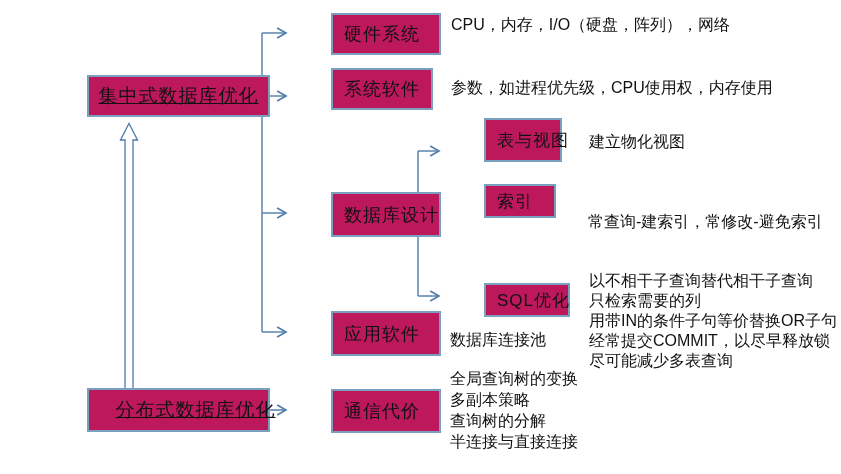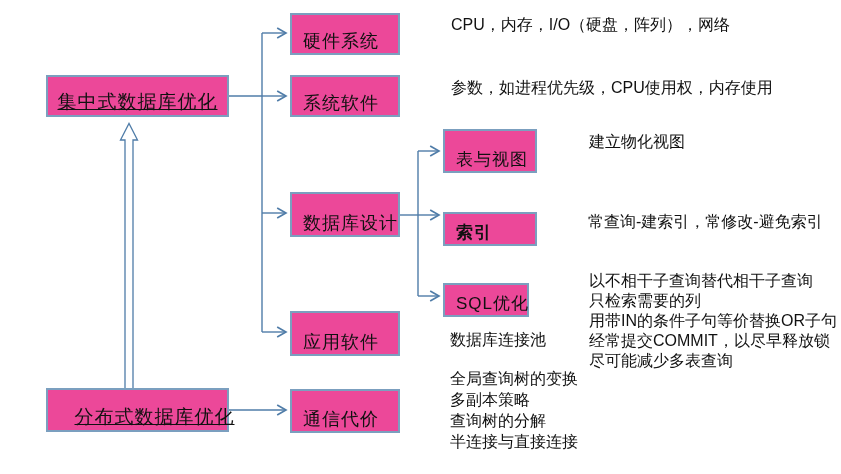--- a/index.html
+++ b/index.html
@@ -9,26 +9,27 @@
     position: relative;
     overflow: hidden;
     font-family: "Liberation Sans", "DejaVu Sans", sans-serif;
     color: #1a1a1a;
   }
   #canvas { position: absolute; left: 0; top: 0; width: 841px; height: 474px; }
   #connectors { position: absolute; left: 0; top: 0; width: 841px; height: 474px; }
 
   .node {
     position: absolute;
-    background: #ec4899;
+    background: #be185d;
     border: 2px solid #7b9fbf;
     display: flex;
-    align-items: flex-end;
+    align-items: center;
     color: #111111;
     white-space: nowrap;
+    margin-left: 41px;
   }
   .node.centered { justify-content: center; }
   .node.leftpad { padding-left: 11px; justify-content: flex-start; }
 
   .lvl1 { font-size: 19px; font-weight: 500; letter-spacing: 1px; text-decoration: underline; }
   .lvl2 { font-size: 18px; font-weight: 500; letter-spacing: 1px; }
   .lvl3 { font-size: 17px; font-weight: 500; letter-spacing: 1px; }
 
   .note {
     position: absolute;
@@ -39,26 +40,26 @@
     font-weight: 500;
   }
   .note div { height: 20px; margin-left: 45px; }
   .note.lh21 { line-height: 21px; }
   .note.lh21 div { height: 21px; }
 
   
   #n-centralized { left: 46px;  top: 75px;  width: 183px; height: 42px; }
   #n-distributed { left: 46px;  top: 388px; width: 183px; height: 44px; padding-left: 34px; }
   #n-hardware    { left: 290px; top: 13px;  width: 110px; height: 42px; }
-  #n-syssoft     { left: 290px; top: 75px;  width: 110px; height: 42px; }
+  #n-syssoft     { left: 290px; top: 68px;  width: 102px; height: 42px; }
   #n-dbdesign    { left: 290px; top: 192px; width: 110px; height: 45px; font-family: Liberation Mono, monospace; }
   #n-appsoft     { left: 290px; top: 311px; width: 110px; height: 45px; }
   #n-commcost    { left: 290px; top: 389px; width: 110px; height: 44px; }
-  #n-tblview     { left: 443px; top: 129px; width: 94px;  height: 44px; }
-  #n-index       { left: 443px; top: 212px; width: 94px;  height: 34px; font-weight: bold; }
+  #n-tblview     { left: 443px; top: 118px; width: 78px;  height: 44px; }
+  #n-index       { left: 443px; top: 184px; width: 72px;  height: 34px; }
   #n-sqlopt      { left: 443px; top: 283px; width: 86px;  height: 34px; }
 
   
   #a-hardware { left: 406px; top: 15px; }
   #a-syssoft  { left: 406px; top: 78px; }
   #a-tblview  { left: 544px; top: 132px; }
   #a-index    { left: 543px; top: 212px; }
   #a-sqlopt   { left: 544px; top: 271px; }
   #a-appsoft  { left: 405px; top: 330px; }
   #a-commcost { left: 405px; top: 368px; }

